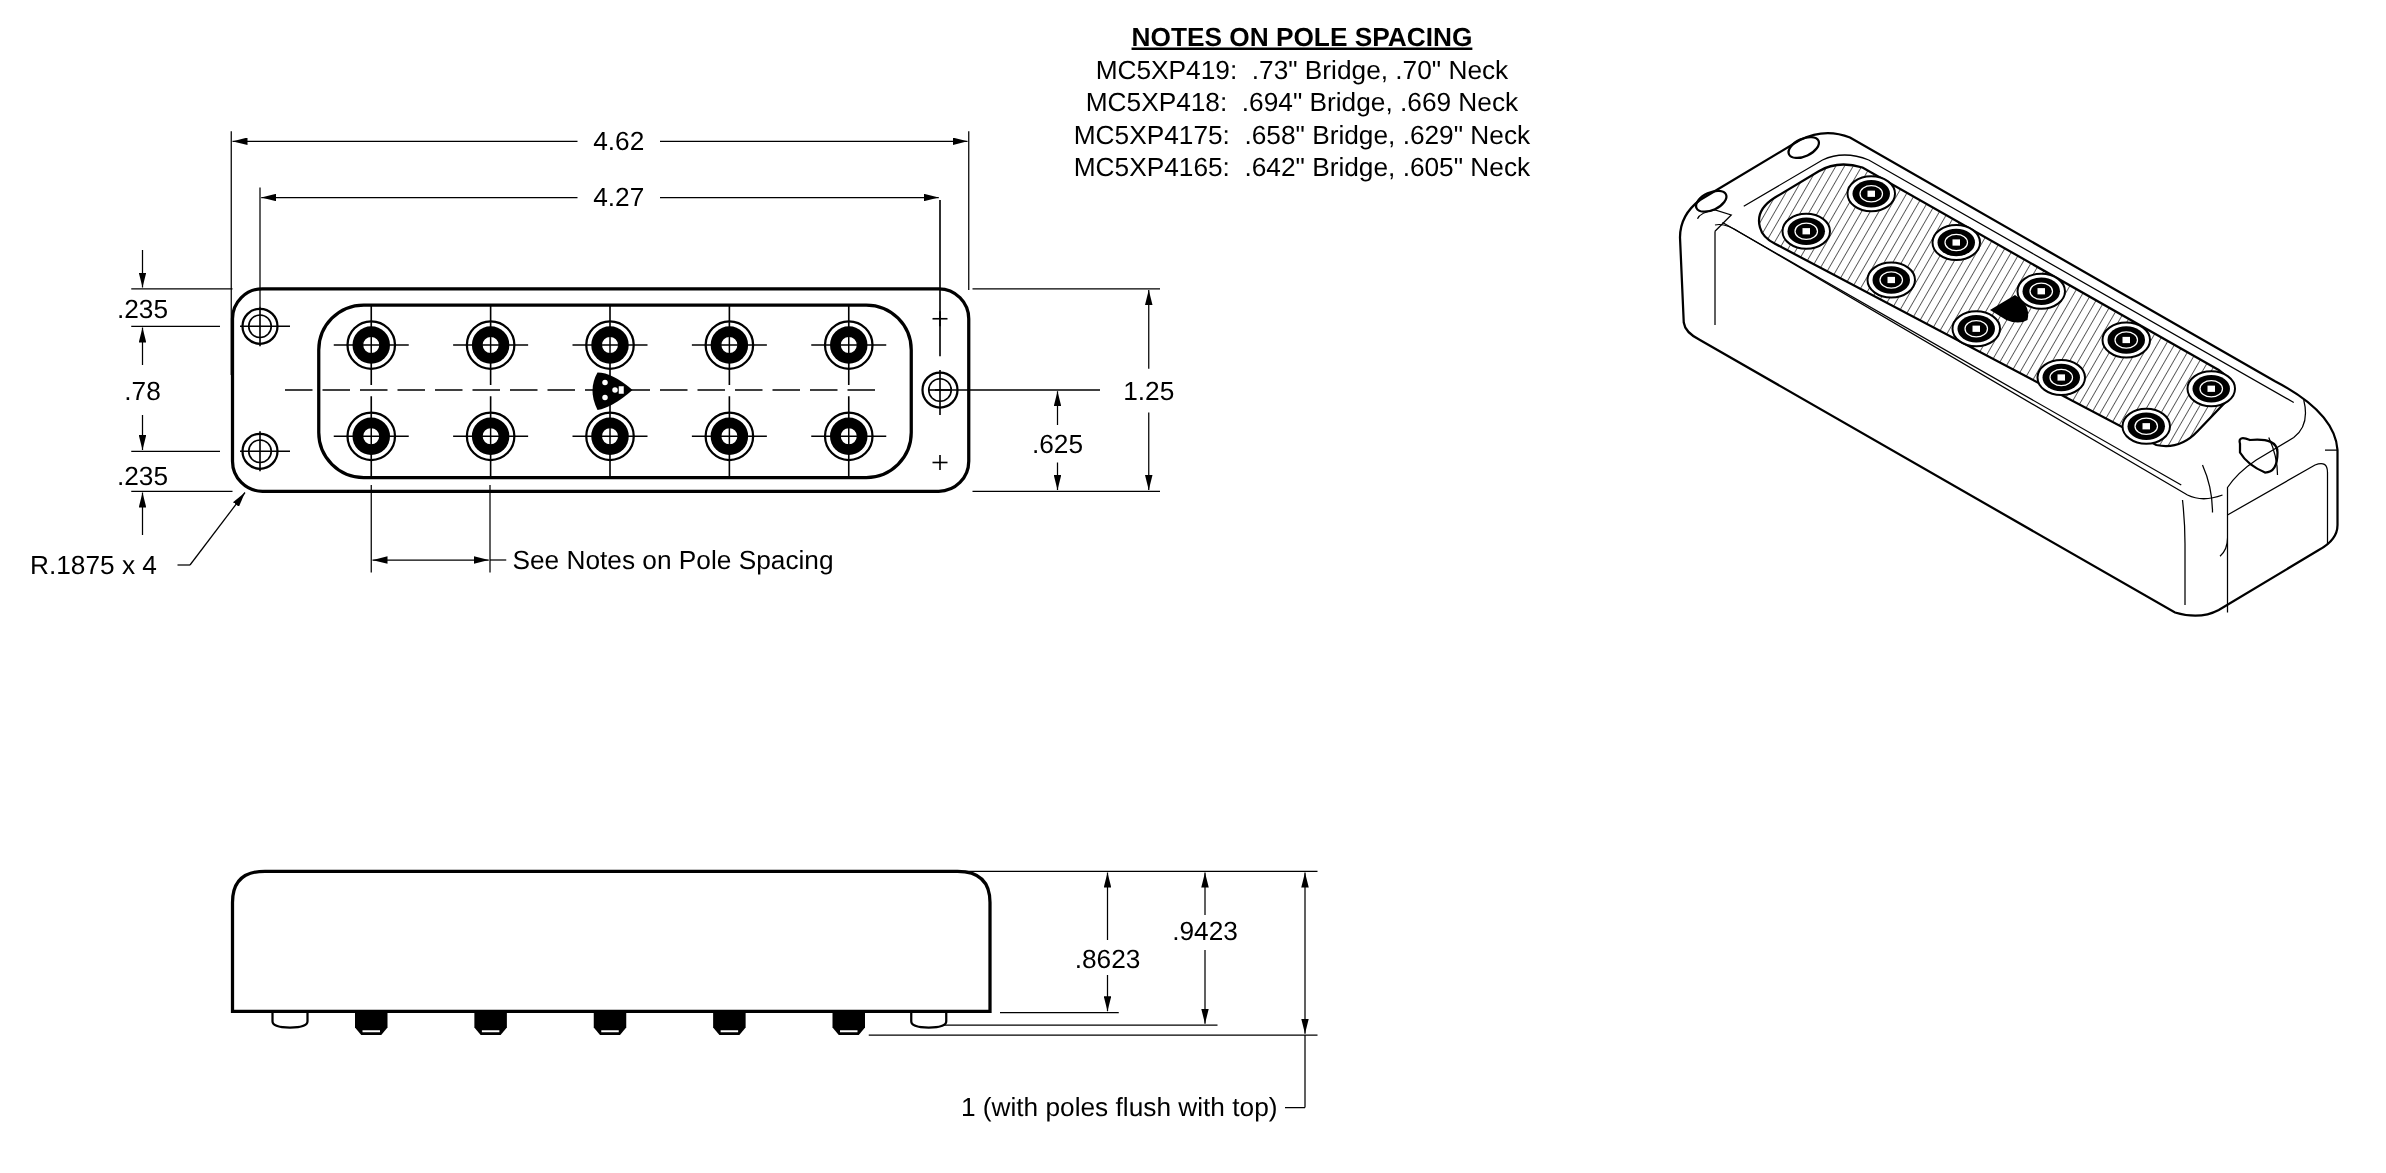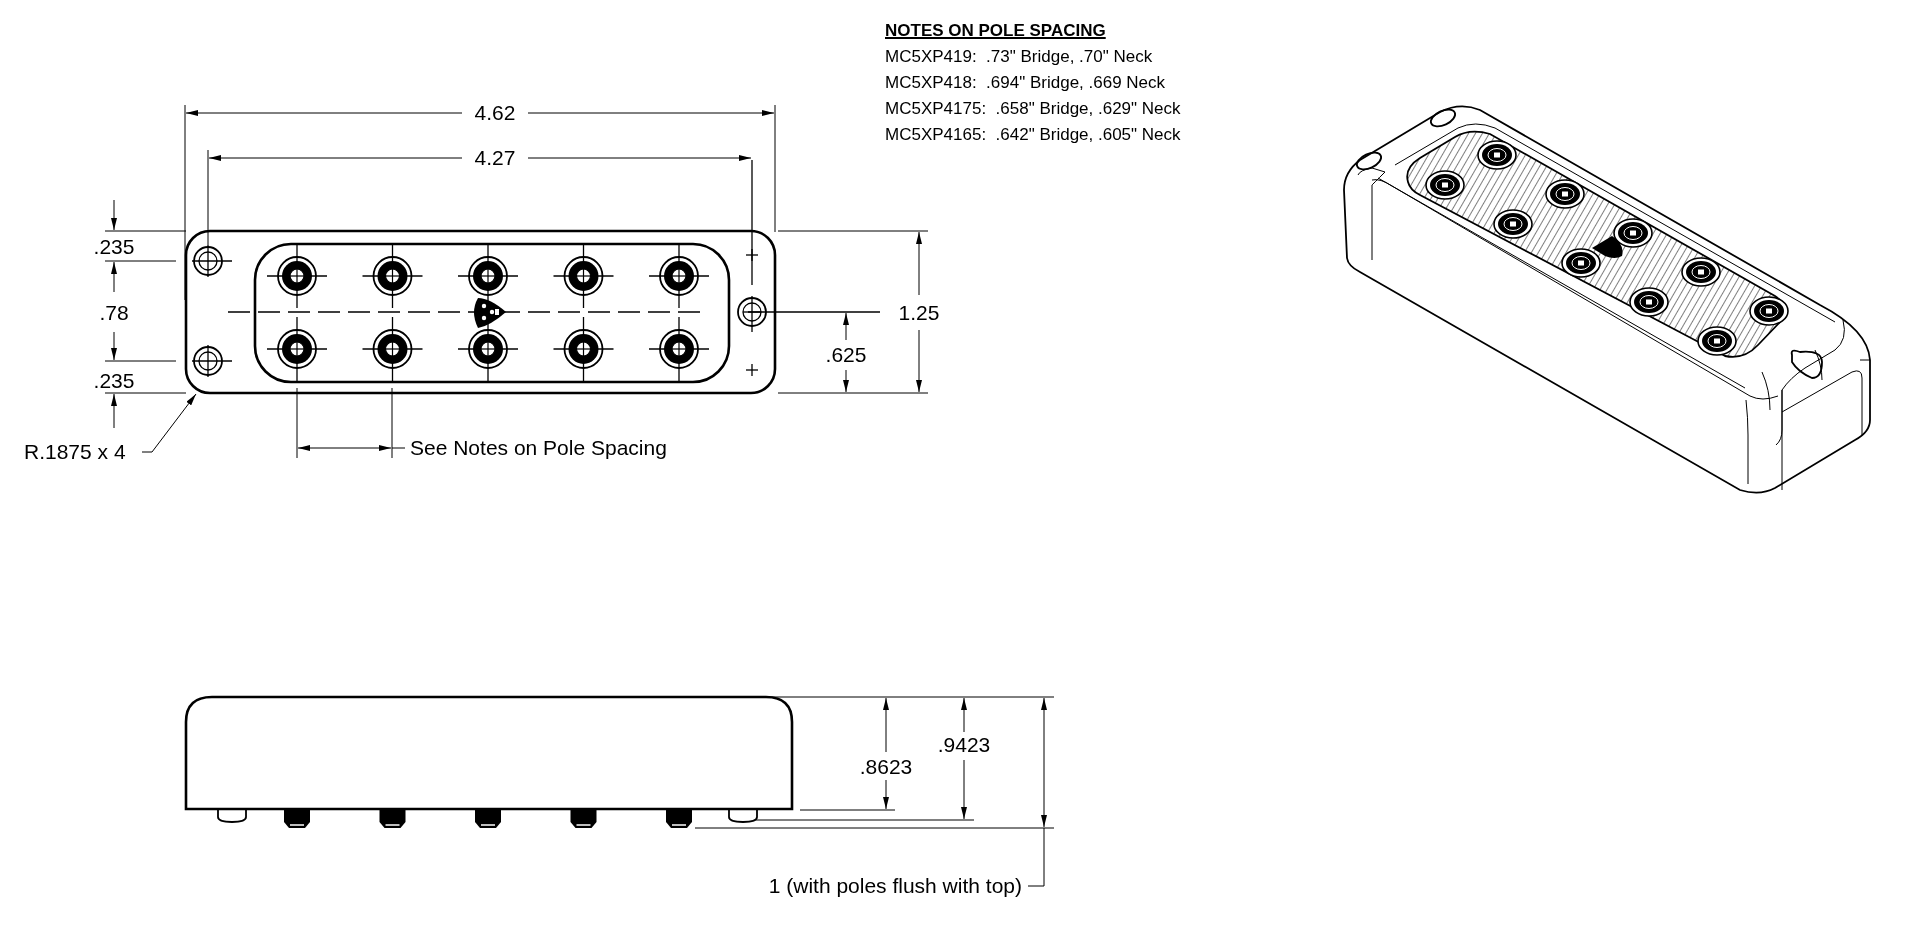--- a/index.html
+++ b/index.html
@@ -5,21 +5,21 @@
   html, body { margin: 0; padding: 0; background: #ffffff; }
   body { width: 1909px; height: 938px; position: relative; overflow: hidden;
          font-family: "Liberation Sans", sans-serif; color: #000; }
   #drawing { position: absolute; left: 0; top: 0; }
   .ln { stroke: #000; stroke-width: 1.3; fill: none; }
   .thk { stroke: #000; stroke-width: 2.6; fill: none; }
   .med { stroke: #000; stroke-width: 1.8; fill: none; }
   .thin { stroke: #000; stroke-width: 1; fill: none; }
   .dash { stroke: #000; stroke-width: 1.3; fill: none; stroke-dasharray: 22 8; }
   .dimtxt { font-family: "Liberation Sans", sans-serif; font-size: 21px; fill: #000; }
-  .notes { position: absolute; left: 885px; top: 18px; font-size: 17px; line-height: 26px; }
+  .notes { position: absolute; left: 859px; top: 18px; font-size: 21px; line-height: 26px; text-align: center; }
   .notes .title { font-weight: bold; text-decoration: underline; text-decoration-thickness: 2px; }
   .notes .row { white-space: pre; }
 </style>
 </head>
 <body>
 
 <svg id="drawing" width="1909" height="938" viewBox="0 0 1909 938" xmlns="http://www.w3.org/2000/svg">
   <defs>
     <marker id="arr" viewBox="0 0 12 6" refX="12" refY="3" markerWidth="12" markerHeight="6" orient="auto-start-reverse" markerUnits="userSpaceOnUse">
       <path d="M0,0 L12,3 L0,6 z" fill="#000"></path>

